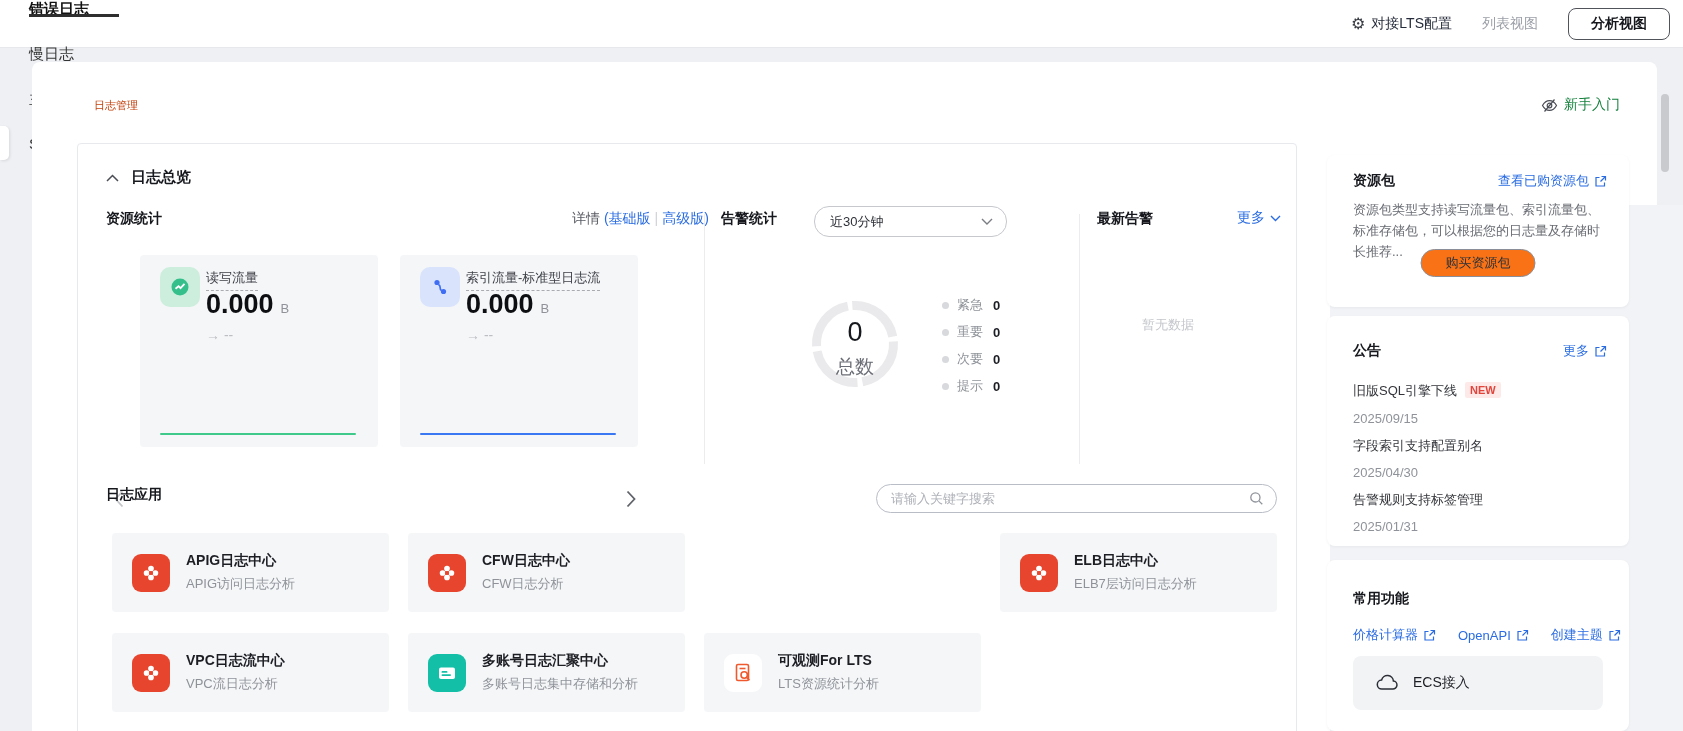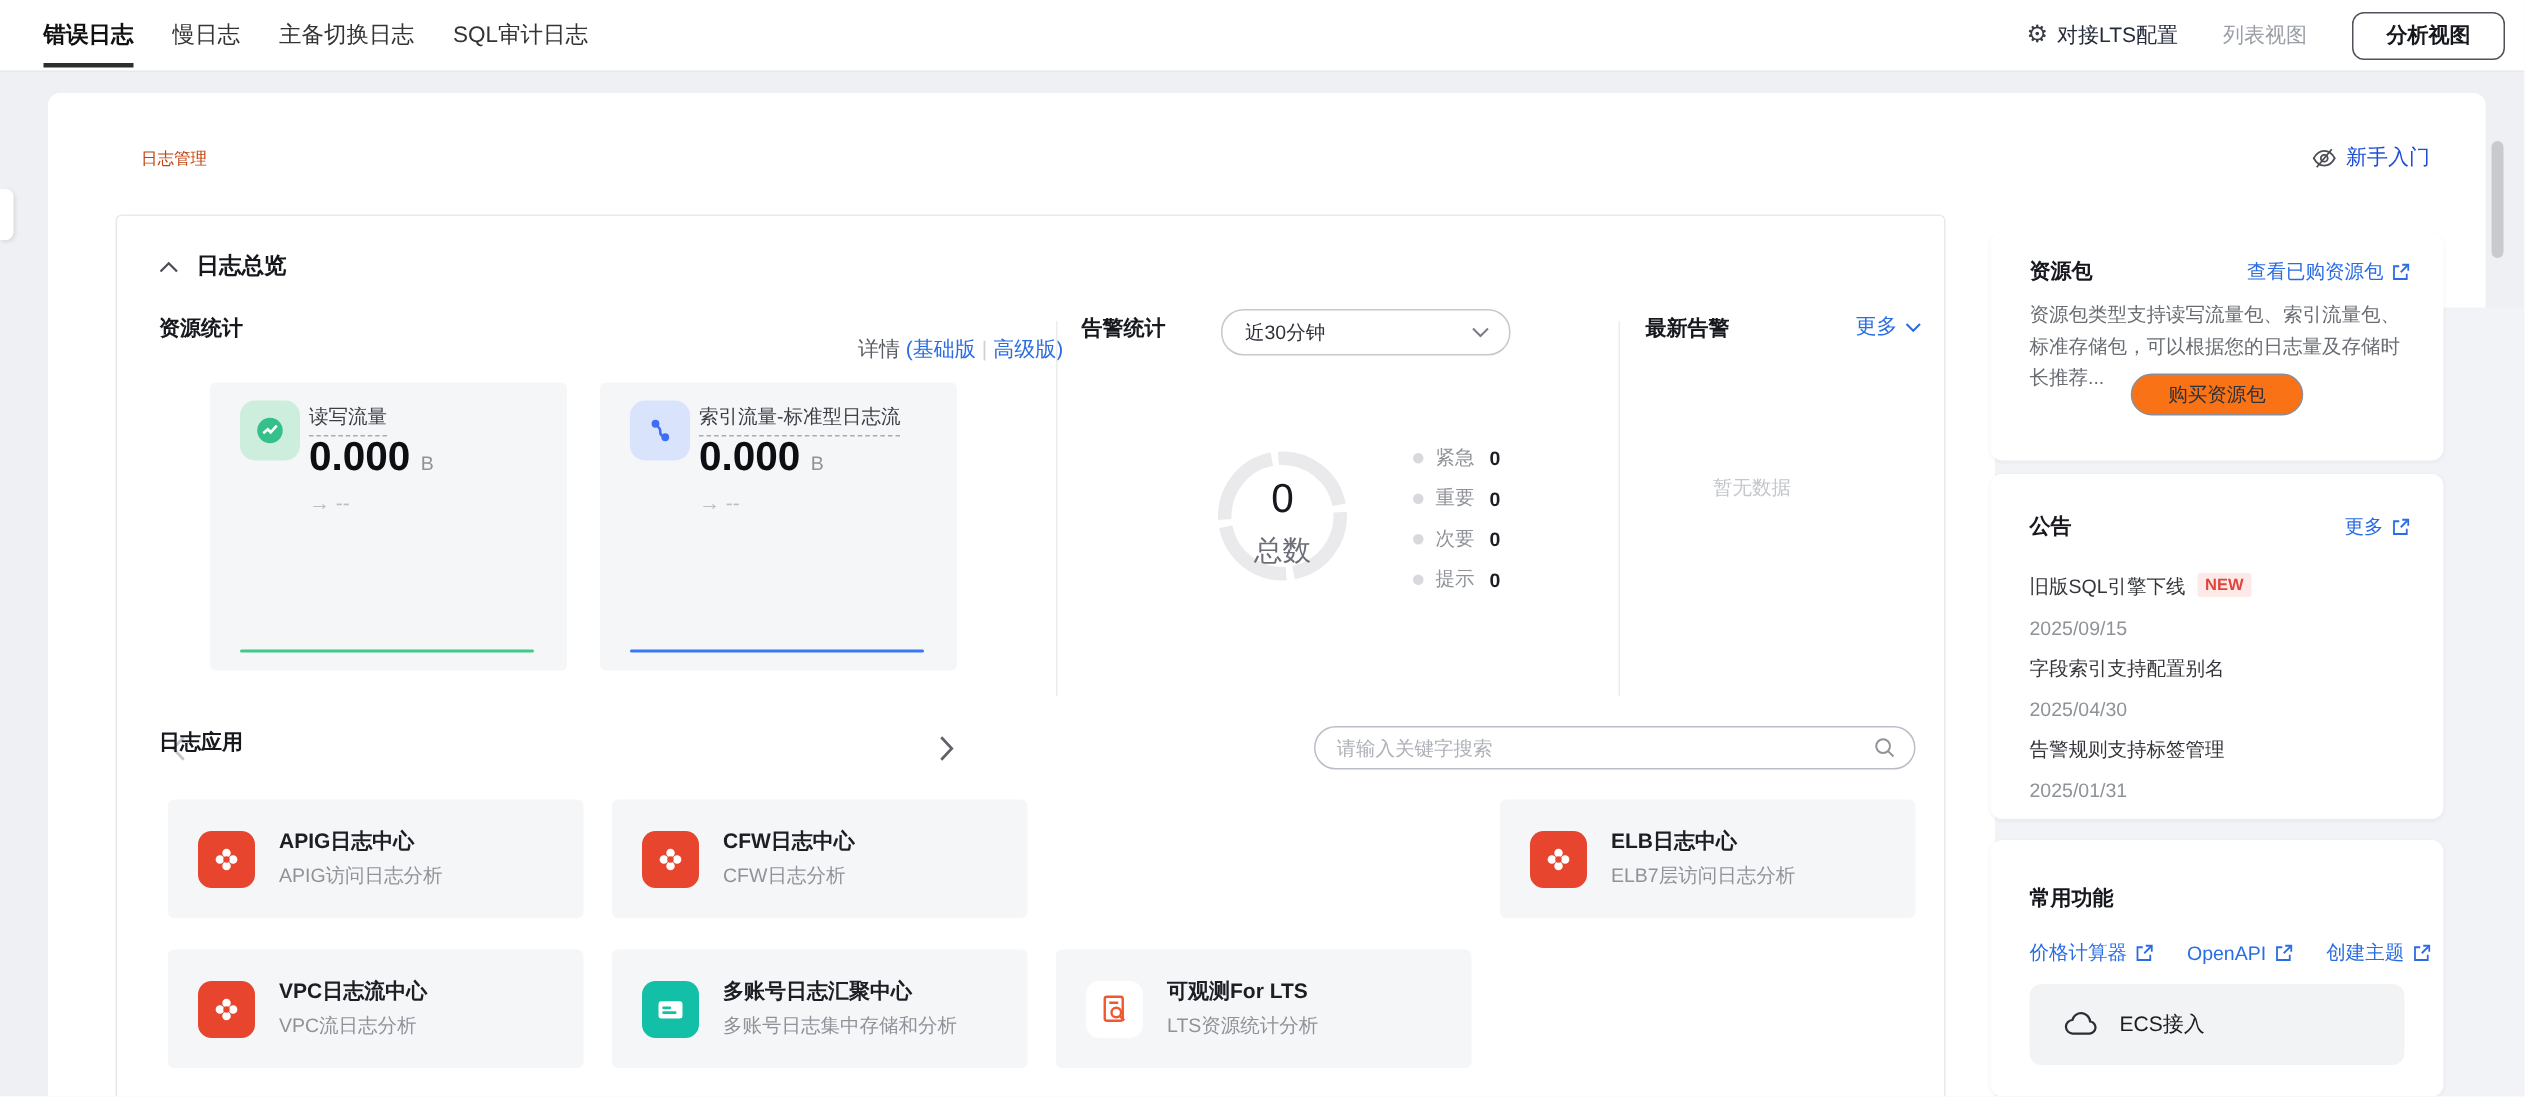--- a/index.html
+++ b/index.html
@@ -3,51 +3,51 @@
 <meta charset="utf-8">
 <style>
   * { margin:0; padding:0; box-sizing:border-box; }
   body { font-family:"Liberation Sans","DejaVu Sans",sans-serif; }
   .page { position:relative; width:1683px; height:731px; background:#eef0f3; color:#252b3a; overflow:hidden; }
 
   
   .topbar { position:absolute; left:0; top:0; width:1683px; height:48px; background:#fff;
             border-bottom:1px solid #e6e8eb; display:flex; align-items:center;
             justify-content:space-between; padding:0 13px 0 29px; }
-  .tabs { display:flex; gap:26px; height:100%; }
+  .tabs { display:flex; gap:26px; height:100%;flex-direction:column; }
   .tab { position:relative; display:flex; align-items:center; height:100%; font-size:15px; color:#333; cursor:pointer; }
   .tab.active { font-weight:bold; color:#111; }
   .tab.active::after { content:""; position:absolute; left:0; right:0; bottom:2px; height:3px; background:#2e2e2e; }
   .topbar-right { display:flex; align-items:center; gap:30px; }
   .lts-config { display:flex; align-items:center; gap:6px; font-size:14px; color:#252b3a; cursor:pointer; }
   .gear-glyph { font-size:16px; line-height:1; color:#3a3d44; }
   .list-view { font-size:14px; color:#9a9ea6; cursor:pointer; }
   .analysis-btn { height:32px; padding:0 22px; background:#fff; border:1.5px solid #50535a; border-radius:8px;
                   font-size:14px; font-weight:bold; color:#16181d; font-family:inherit; cursor:pointer; }
 
   
   .left-handle { position:absolute; left:0; top:126px; width:9px; height:34px; background:#fff;
                  border-radius:0 5px 5px 0; box-shadow:1px 1px 3px rgba(0,0,0,.10); }
   .scroll-thumb { position:absolute; left:1661px; top:94px; width:8px; height:78px; background:#c8cacd; border-radius:4px; }
 
   
   .main-card { position:absolute; left:32px; top:62px; width:1625px; height:669px; background:#fff; border-radius:8px 8px 0 0; }
   .page-title { position:absolute; left:62px; top:36px; font-size:11px; font-weight:normal; color:#c2410c; }
-  .beginner { position:absolute; right:37px; top:34px; display:flex; align-items:center; gap:6px; font-size:14px; color:#1d4ed8; cursor:pointer; }
+  .beginner { position:absolute; right:37px; top:34px; display:flex; align-items:center; gap:6px; font-size:14px; color:#15803d; cursor:pointer; }
 
   .side-rail { position:absolute; left:1298px; top:143px; width:359px; height:588px; background:#f2f3f6; }
 
   
   .overview-card { position:absolute; left:77px; top:143px; width:1220px; height:600px; background:#fff;
                    border:1px solid #e7e9ed; border-radius:4px; }
   .overview-header { position:absolute; left:28px; top:24px; display:flex; align-items:center; gap:12px; cursor:pointer; }
   .overview-title { font-size:15px; font-weight:bold; color:#16181d; }
 
   .sec-title { position:absolute; font-size:14px; font-weight:bold; color:#16181d; }
-  .detail-row { position:absolute; left:494px; top:66px; font-size:14px;margin-top:14px; }
+  .detail-row { position:absolute; left:494px; top:66px; font-size:14px; }
   .detail-label { color:#595c63; }
   .detail-link { color:#2a6ce2; cursor:pointer; }
   .detail-sep { color:#cfd1d6; margin:0 4px; }
 
   .car-arrow { position:absolute; top:346px; cursor:pointer; }
 
   .stat-card { position:absolute; top:111px; width:238px; height:192px; background:#f5f6f8; border-radius:4px; }
   .stat-icon { position:absolute; left:20px; top:12px; width:40px; height:40px; border-radius:10px;
                display:flex; align-items:center; justify-content:center; }
   .stat-icon.green { background:#cdeedd; }

